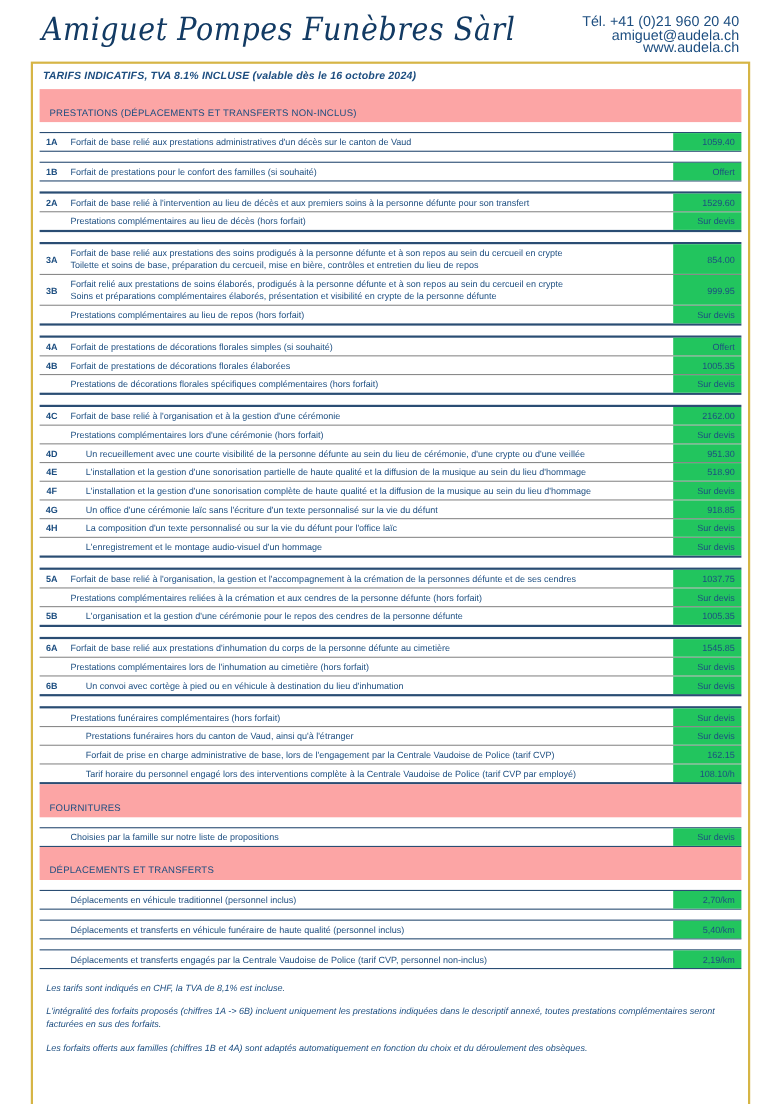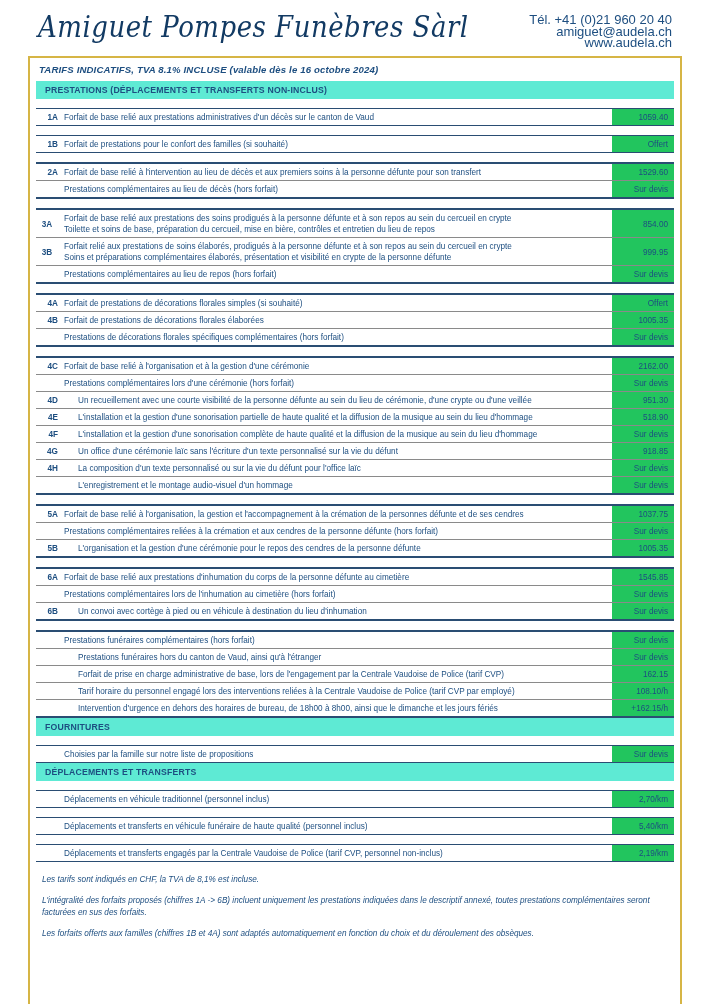--- a/index.html
+++ b/index.html
@@ -57,26 +57,26 @@
     font-size:9.6px;
     font-weight:bold;
     font-style:italic;
     color:#1d4e80;
     padding:6px 0 6px 9px;
     letter-spacing:.15px;
   }
 
   
   .band{
-    background:#5eead4;
+    background:#fca5a5;
     color:#1d4e80;
     font-size:8.7px;
-    font-weight:bold;
+    font-weight:normal;
     letter-spacing:.2px;
-    padding:4px 0 4px 9px;
+    padding:16px 0 4px 9px;
     margin:0 6px 0 6px;
   }
 
   
   .tbl{
     margin:0 6px;
     padding:0;
   }
   .grp{margin:0;}
   .grp-gap{height:9px;}
@@ -91,21 +91,21 @@
   .grp.thick > .row.first{border-top:2px solid #2a4d73;}
   .grp.thick{border-bottom:2px solid #2a4d73;}
   .grp.thin{border-bottom:1px solid #2a4d73;}
 
   .code{
     width:22px;min-width:22px;
     font-size:8.2px;
     font-weight:600;
     color:#1d4e80;
     padding:3px 0 2px 0;
-    text-align:right;
+    text-align:center;
     line-height:11px;
   }
   .desc{
     flex:1;
     font-size:8.2px;
     line-height:11px;
     color:#1d4e80;
     padding:3px 6px 2px 6px;
     border-left:0;
   }
@@ -314,27 +314,22 @@
                 <div class="desc ind"><span>Prestations funéraires hors du canton de Vaud, ainsi qu'à l'étranger</span></div>
                 <div class="price">Sur devis</div>
               </div>
               <div class="row">
                 <div class="code"></div>
                 <div class="desc ind"><span>Forfait de prise en charge administrative de base, lors de l'engagement par la Centrale Vaudoise de Police (tarif CVP)</span></div>
                 <div class="price">162.15</div>
               </div>
               <div class="row">
                 <div class="code"></div>
-                <div class="desc ind"><span>Tarif horaire du personnel engagé lors des interventions reliées à la Centrale Vaudoise de Police (tarif CVP par employé)</span></div>
+                <div class="desc ind"><span>Tarif horaire du personnel engagé lors des interventions complète à la Centrale Vaudoise de Police (tarif CVP par employé)</span></div>
                 <div class="price">108.10/h</div>
-              </div>
-              <div class="row">
-                <div class="code"></div>
-                <div class="desc ind"><span>Intervention d'urgence en dehors des horaires de bureau, de 18h00 à 8h00, ainsi que le dimanche et les jours fériés</span></div>
-                <div class="price">+162.15/h</div>
               </div>
             </div>
           </div>
           <div class="band">FOURNITURES</div>
           <div class="tbl">
             <div class="grp-gap"></div>
             <div class="grp thin">
               <div class="row first">
                 <div class="code"></div>
                 <div class="desc"><span>Choisies par la famille sur notre liste de propositions</span></div>

